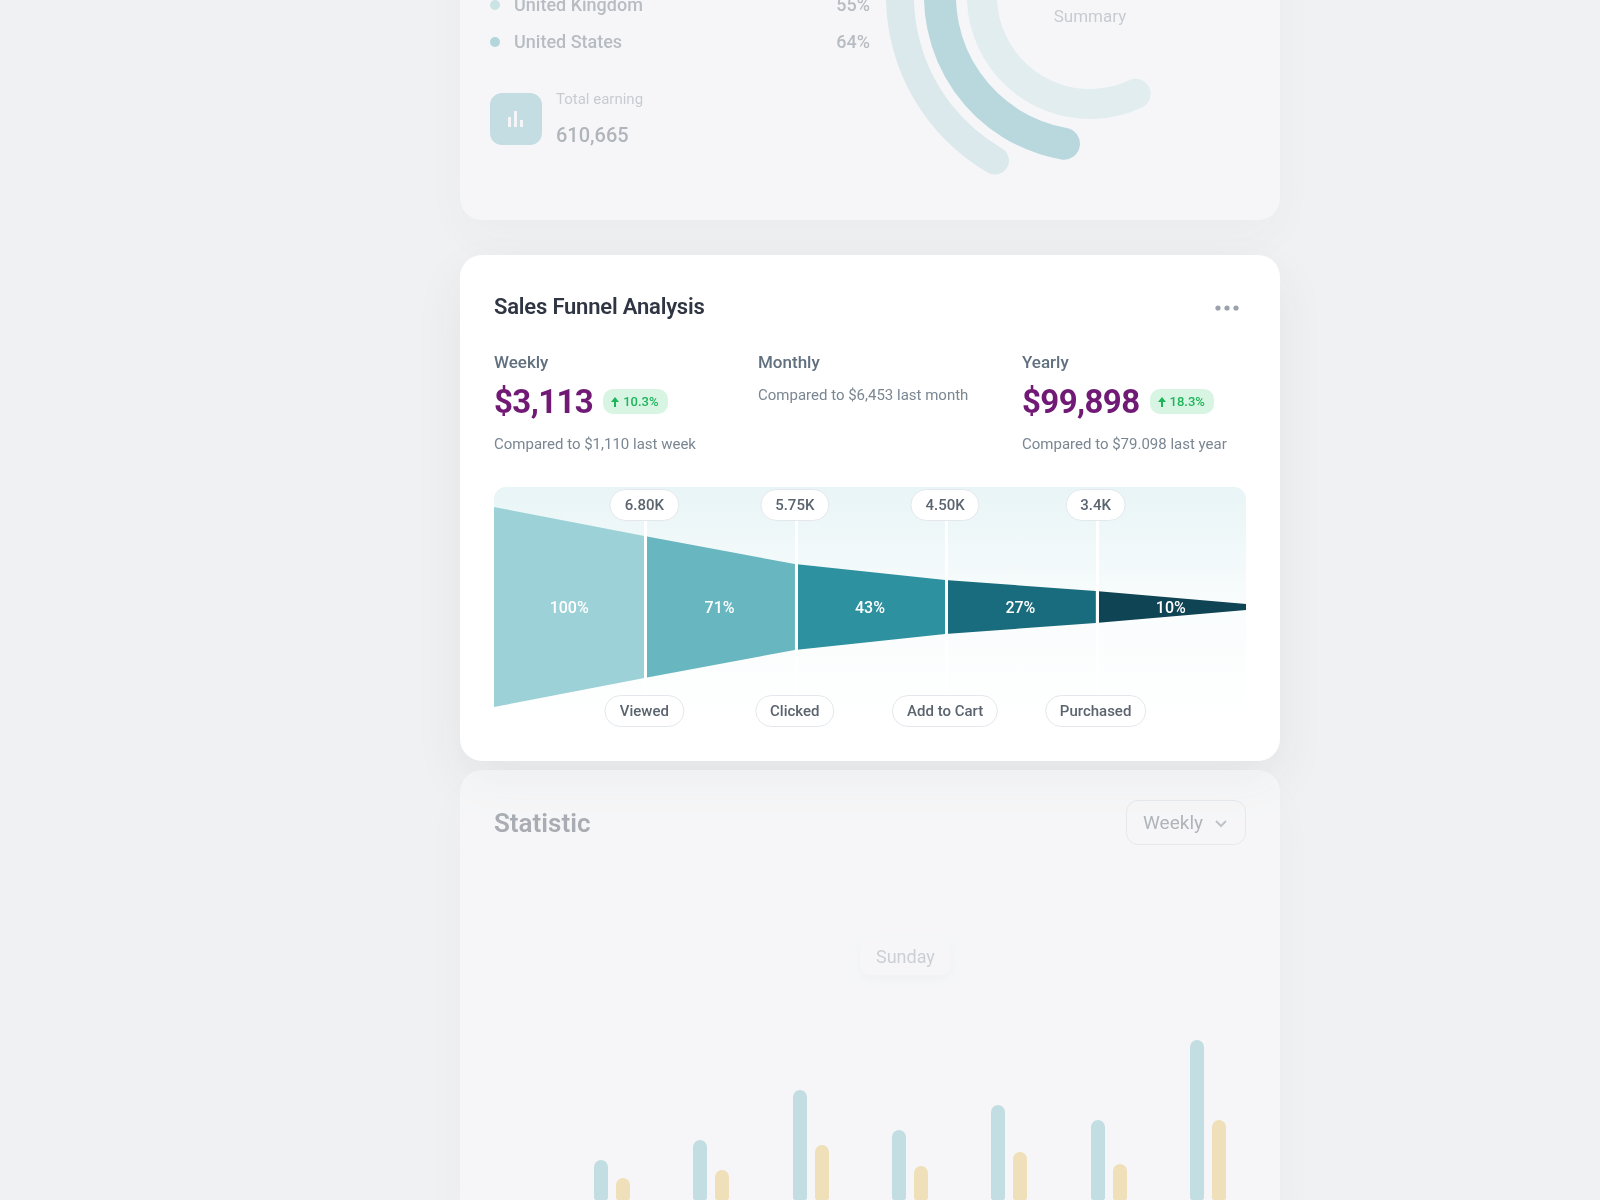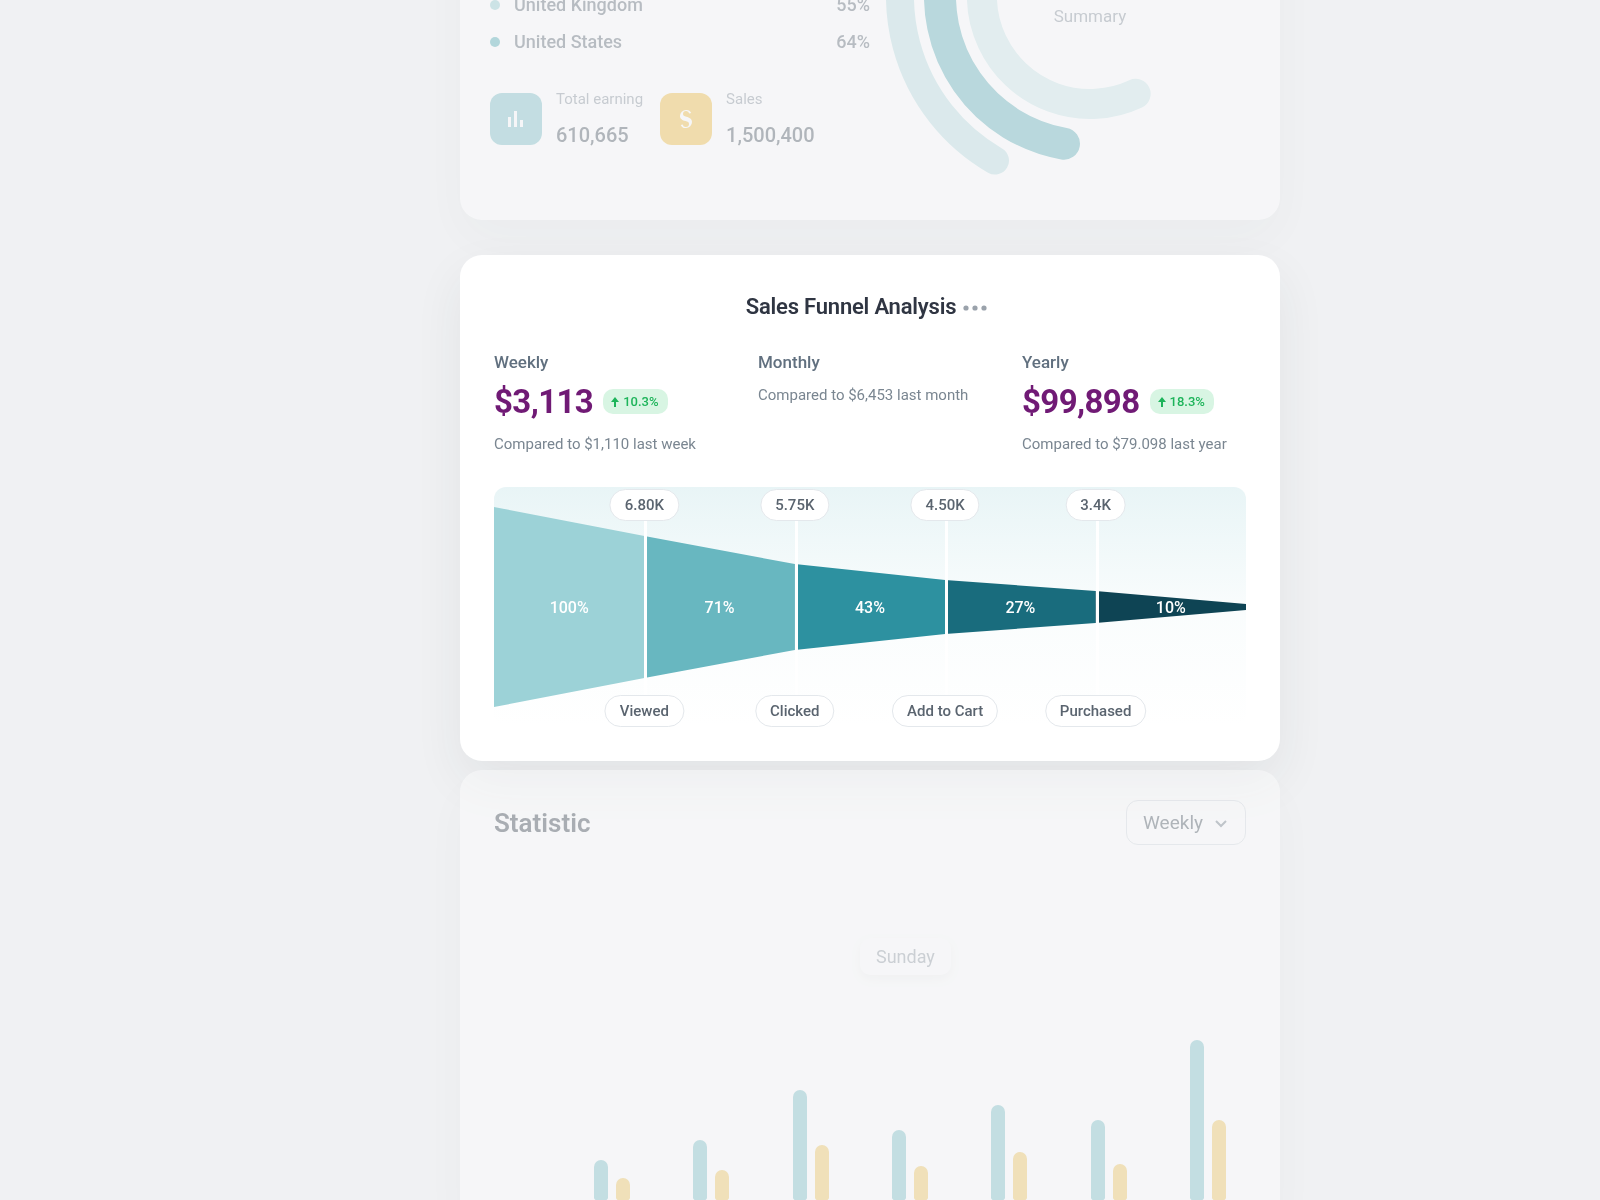--- a/index.html
+++ b/index.html
@@ -48,21 +48,21 @@
   .radial { position:absolute; right:-60px; top:-110px; width:440px; height:440px; }
   .rad-center { position:absolute; left:50%; top:50%; transform:translate(-50%,-50%); text-align:center; }
   .rad-num { font-size:30px; color:#6b7580; font-weight:500; letter-spacing:2px; }
   .rad-sum { font-size:17px; color:#8f98a3; margin-top:4px; }
 
   
   .card-main {
     top: 255px;
     padding: 36px 34px 34px 34px;
   }
-  .hdr { display:flex; align-items:center; justify-content:center; }
+  .hdr { display:flex; align-items:center; justify-content:space-between; }
   .hdr h2 { font-size:22px; font-weight:600; color:#2f3542; letter-spacing:-0.2px; }
   .more-btn { color:#9aa2ab; cursor:pointer; padding:6px; }
   .more-btn svg circle { fill:#9aa2ab; }
   .metrics { display:flex; gap:40px; margin-top:30px; }
   .metric { flex:1; }
   .m-label { font-size:17px; color:#61707f; font-weight:500; }
   .m-line { display:flex; align-items:center; gap:10px; margin-top:10px; }
   .m-val { font-size:33px; font-weight:700; color:#701a75; letter-spacing:-0.6px; }
   .badge { background:#d8f5e3; color:#1db45a; border:none; border-radius:10px; padding:5px 9px 5px 7px; font-size:13px; font-weight:500; display:inline-flex; align-items:center; gap:3px; }
   .badge svg { width:10px; height:10px; }
@@ -126,31 +126,20 @@
             <div class="tot-icon" style="background:#86c3cb">
               <svg viewBox="0 0 24 24">
                   <path d="M4 20V10h3v10H4zm6 0V4h3v16h-3zm6 0v-7h3v7h-3z"></path>
                 </svg>
             </div>
             <div class="tot-txt">
               <div class="lbl">Total earning</div>
               <div class="vlv">610,665</div>
             </div>
           </div>
-          <div class="tot">
-            <div class="tot-icon" style="background:#f2c14e">
-              <svg viewBox="0 0 24 24">
-                  <path d="M12 1v2.06A6 6 0 0 0 6 9c0 3 2.5 4.3 5.5 5.1 2.3.6 3.5 1.2 3.5 2.9a3 3 0 0 1-3 3 3.2 3.2 0 0 1-3.3-2.6l-2 .5A5.2 5.2 0 0 0 12 21v2h0v-2a6 6 0 0 0 6-6c0-3.2-2.7-4.4-5.6-5.2C10.2 9.2 9 8.6 9 7a3 3 0 0 1 3-3 3.1 3.1 0 0 1 3.2 2.5l2-.5A5.1 5.1 0 0 0 12 3V1z"></path>
-                </svg>
-            </div>
-            <div class="tot-txt">
-              <div class="lbl">Sales</div>
-              <div class="vlv">1,500,400</div>
-            </div>
-          </div>
         </div>
       </div>
       <div class="ct-right">
         <div class="radial">
           <svg viewBox="0 0 440 440" width="440" height="440">
             <circle cx="220" cy="220" r="190" fill="none" stroke="#bfe0e4" stroke-width="28" stroke-linecap="round" stroke-dasharray="750 1194" transform="rotate(120 220 220)"></circle>
             <circle cx="220" cy="220" r="150" fill="none" stroke="#6eb6bf" stroke-width="32" stroke-linecap="round" stroke-dasharray="660 942" transform="rotate(100 220 220)"></circle>
             <circle cx="220" cy="220" r="108" fill="none" stroke="#cfe8eb" stroke-width="30" stroke-linecap="round" stroke-dasharray="300 678" transform="rotate(65 220 220)"></circle>
           </svg>
           <div class="rad-center">

